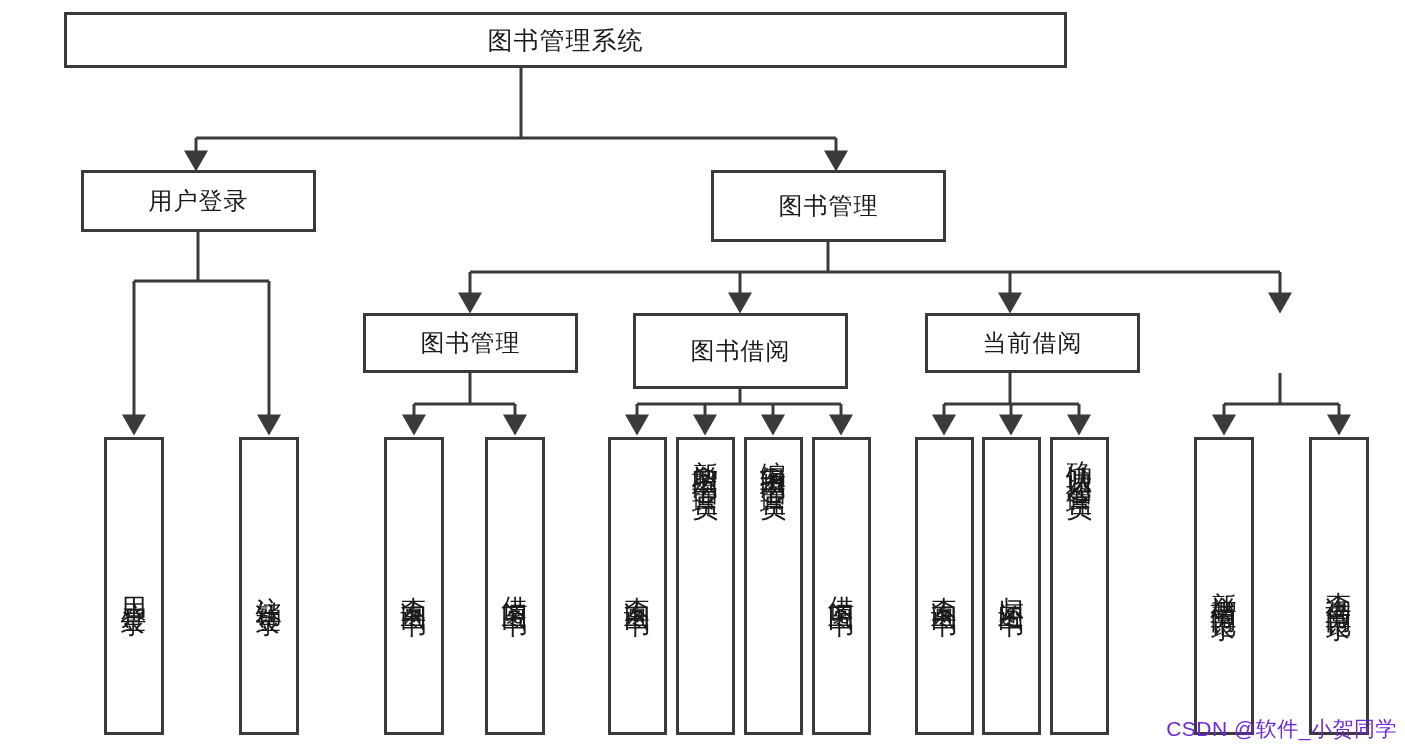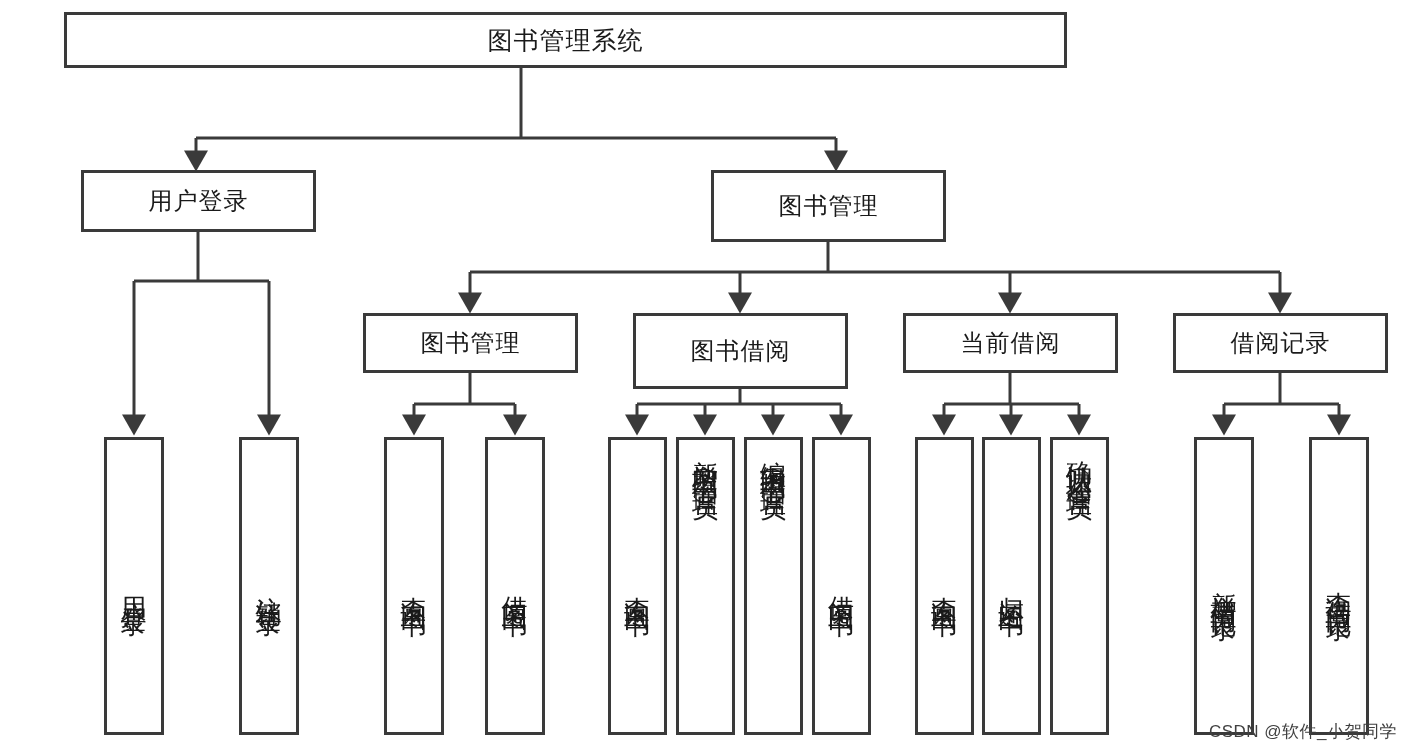--- a/index.html
+++ b/index.html
@@ -50,22 +50,22 @@
     display:block;
   }
   
   .node.leaf.center{align-items:center;}
   .node.leaf.center .lbl{}
 
   .watermark{
     position:absolute;
     right:8px;
     bottom:4px;
-    font-size:17px;
-    color:#404040;
+    font-size:21px;
+    color:#6d28d9;
     letter-spacing:0.5px;
     white-space:nowrap;
     user-select:none;
   }
 </style>
 </head>
 <body>
 
 <div id="canvas">
 
@@ -129,25 +129,22 @@
   <div class="node lvl2" style="left:711px;top:170px;width:235px;height:72px;">
     <span class="lbl">图书管理</span>
   </div>
 
   <div class="node lvl3" style="left:363px;top:313px;width:215px;height:60px;">
     <span class="lbl">图书管理</span>
   </div>
   <div class="node lvl3" style="left:633px;top:313px;width:215px;height:76px;">
     <span class="lbl">图书借阅</span>
   </div>
-  <div class="node lvl3" style="left:903px;top:313px;width:215px;height:60px;">
+  <div class="node lvl3" style="left:925px;top:313px;width:215px;height:60px;">
     <span class="lbl">当前借阅</span>
-  </div>
-  <div class="node lvl3" style="left:1173px;top:313px;width:215px;height:60px;">
-    <span class="lbl">借阅记录</span>
   </div>
 
   <div class="node leaf center" style="left:104px;top:437px;width:60px;height:298px;">
     <span class="lbl">用户登录</span>
   </div>
   <div class="node leaf center" style="left:239px;top:437px;width:60px;height:298px;">
     <span class="lbl">注销登录</span>
   </div>
 
   <div class="node leaf center" style="left:384px;top:437px;width:60px;height:298px;">

